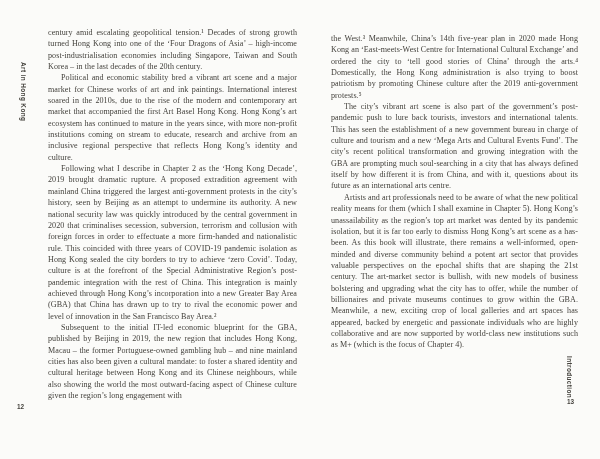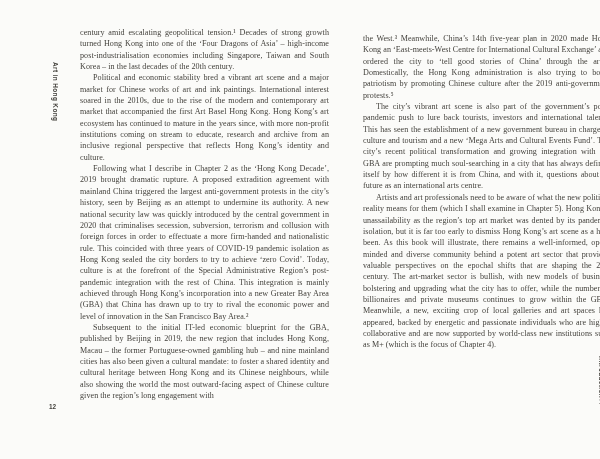--- a/index.html
+++ b/index.html
@@ -3,21 +3,21 @@
 <meta charset="utf-8">
 <style>
   html, body { margin: 0; padding: 0; }
   body {
     width: 600px;
     height: 459px;
     position: relative;
     overflow: hidden;
     background: var(--paper, #fbfbf9);
   }
-  .spread { position: absolute; inset: 0; margin-left: 32px; }
+  .spread { position: absolute; inset: 0; }
 
   .page-text {
     position: absolute;
     text-align: justify;
     font-family: "Liberation Serif", "DejaVu Serif", serif;
     font-size: 8.1px;
     line-height: 11.35px;
     letter-spacing: 0.05px;
     color: var(--ink, #44423d);
     overflow: hidden;

